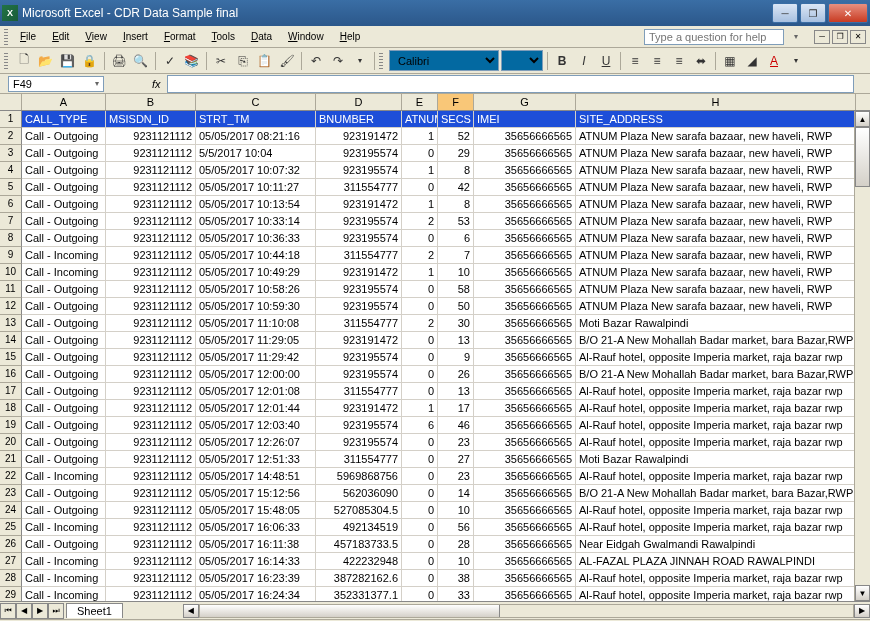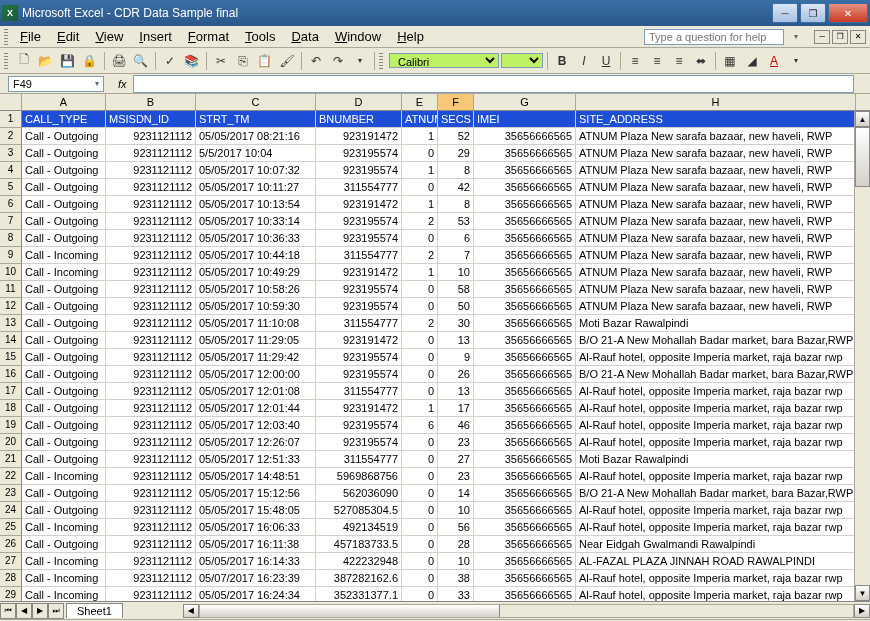--- a/index.html
+++ b/index.html
@@ -5,33 +5,33 @@
 * { box-sizing: border-box; margin: 0; padding: 0; font-family: Tahoma, Arial, sans-serif; }
 body { background: #ece9d8; font-size: 11px; overflow: hidden; width: 870px; height: 621px; }
 .titlebar { height: 26px; background: linear-gradient(#3a6ea5, #2b578a); display: flex; align-items: center; padding: 0 2px; color: white; }
 .titlebar-icon { width: 16px; height: 16px; background: linear-gradient(135deg,#217346,#1a5c38); margin-right: 4px; display: flex; align-items: center; justify-content: center; font-size: 9px; font-weight: bold; color: white; }
 .titlebar-text { flex: 1; font-size: 12px; }
 .win-btns { display: flex; gap: 2px; }
 .win-btn { width: 26px; height: 20px; background: linear-gradient(#dbe6f5,#a7c0e0); border: 1px solid #3a6ea5; display: flex; align-items: center; justify-content: center; font-size: 10px; color: #333; border-radius: 2px; }
 .win-btn.close { background: linear-gradient(#e89080,#c83b22); color: white; width: 40px; }
 .menubar { height: 22px; background: #ece9d8; display: flex; align-items: center; padding: 0 4px; border-bottom: 1px solid #aca899; }
 .menu-grip { width: 4px; height: 16px; background: repeating-linear-gradient(0deg,#888,#888 1px,transparent 1px,transparent 3px); margin-right: 4px; }
-.menu-item { padding: 2px 8px; font-size: 13px; }
+.menu-item { padding: 2px 8px; font-size: 10px; }
 .menu-item u { text-decoration: underline; }
 .help-box { margin-left: auto; display: flex; align-items: center; gap: 10px; }
 .help-input { border: 1px solid #7f9db9; font-size: 11px; padding: 1px 4px; width: 140px; color: #aaa; }
 .doc-btns { display: flex; gap: 2px; margin-left: 6px; }
 .doc-btn { width: 16px; height: 14px; border: 1px solid #888; background: #ece9d8; font-size: 8px; display: flex; align-items: center; justify-content: center; }
 .toolbar { height: 26px; background: #ece9d8; display: flex; align-items: center; padding: 0 4px; gap: 2px; border-bottom: 1px solid #aca899; }
 .tb-btn { width: 20px; height: 20px; display: flex; align-items: center; justify-content: center; font-size: 12px; color: #333; }
 .tb-sep { width: 1px; height: 18px; background: #aca899; margin: 0 2px; }
-.font-sel { border: 1px solid #7f9db9; background: #bef264; font-size: 11px; padding: 1px 22px 1px 4px; height: 15px; }
+.font-sel { border: 1px solid #7f9db9; background: #0369a1; font-size: 11px; padding: 1px 22px 1px 4px; height: 21px; }
 .namebox-row { height: 20px; background: #ece9d8; display: flex; align-items: center; border-bottom: 1px solid #aca899; }
 .namebox { width: 96px; border: 1px solid #7f9db9; background: white; padding: 1px 4px; font-size: 11px; margin: 0 8px; display: flex; align-items: center; justify-content: space-between; }
-.fx-label { font-style: italic; font-size: 11px; padding: 0 6px; }
+.fx-label { font-style: italic; font-size: 11px; padding: 0 6px; margin-left: 34px; }
 .formula-bar { flex: 1; border: 1px solid #7f9db9; background: white; height: 18px; margin-right: 16px; }
 .grid-area { position: relative; height: 507px; background: white; overflow: hidden; }
 .col-headers { display: flex; height: 17px; background: #ece9d8; border-bottom: 1px solid #888; }
 .corner { width: 22px; background: #ece9d8; border-right: 1px solid #aca899; }
 .col-h { border-right: 1px solid #aca899; text-align: center; font-size: 11px; line-height: 16px; background: #ece9d8; }
 .col-h.sel { background: #f9c778; }
 .rows { height: 490px; overflow: hidden; }
 .row { display: flex; height: 17px; }
 .row-h { width: 22px; background: #ece9d8; border-right: 1px solid #888; border-bottom: 1px solid #aca899; text-align: center; font-size: 10px; line-height: 16px; }
 .cell { border-right: 1px solid #d4d0c8; border-bottom: 1px solid #d4d0c8; font-size: 11px; line-height: 16px; padding: 0 3px; overflow: hidden; white-space: nowrap; }
@@ -454,21 +454,21 @@
         <div class="cell cD r">422232948</div>
         <div class="cell cE r">0</div>
         <div class="cell cF r">10</div>
         <div class="cell cG r">35656666565</div>
         <div class="cell cH">AL-FAZAL PLAZA JINNAH ROAD RAWALPINDI</div>
       </div>
       <div class="row">
         <div class="row-h">28</div>
         <div class="cell cA">Call - Incoming</div>
         <div class="cell cB r">9231121112</div>
-        <div class="cell cC">05/07/2017 16:23:39</div>
+        <div class="cell cC">05/05/2017 16:23:39</div>
         <div class="cell cD r">387282162.6</div>
         <div class="cell cE r">0</div>
         <div class="cell cF r">38</div>
         <div class="cell cG r">35656666565</div>
         <div class="cell cH">Al-Rauf hotel, opposite Imperia market, raja bazar rwp</div>
       </div>
       <div class="row">
         <div class="row-h">29</div>
         <div class="cell cA">Call - Incoming</div>
         <div class="cell cB r">9231121112</div>

